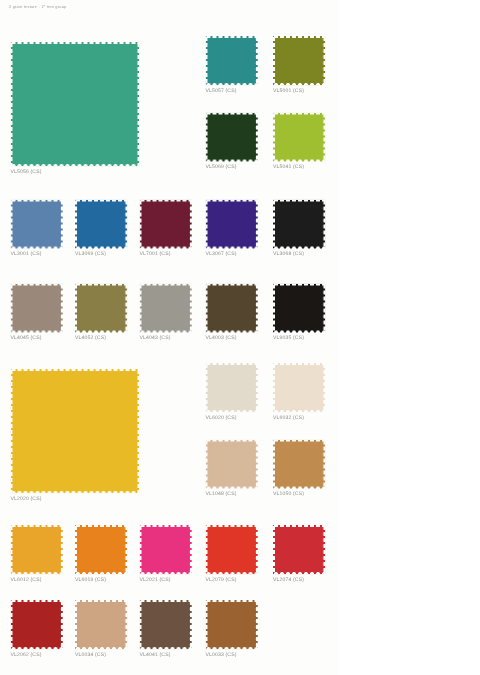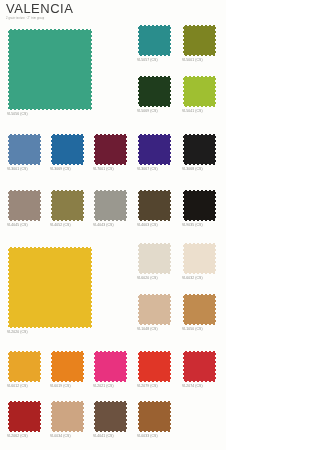--- a/index.html
+++ b/index.html
@@ -48,21 +48,20 @@
     font-size:3.4px;color:#8d8d88;letter-spacing:.1px;
     white-space:nowrap;line-height:5px;
   }
 </style>
 </head>
 <body>
 
 <div id="sheet">
 
   <div class="hdr">
-    <div class="title">VALENCIA</div>
     <div class="sub">2  grain texture  ·  2" trim  group</div>
   </div>
 
   <div id="swatch-layer">
       <div class="sw" style="left: 7px; top: 28px; width: 86px; height: 83px;">
         <div class="chip" style="background: rgb(58, 163, 131);"></div>
         <div class="cap">VL5056 (CS)</div>
       </div>
       <div class="sw" style="left: 137px; top: 24px; width: 35px; height: 33px;">
         <div class="chip" style="background: rgb(42, 141, 140);"></div>

